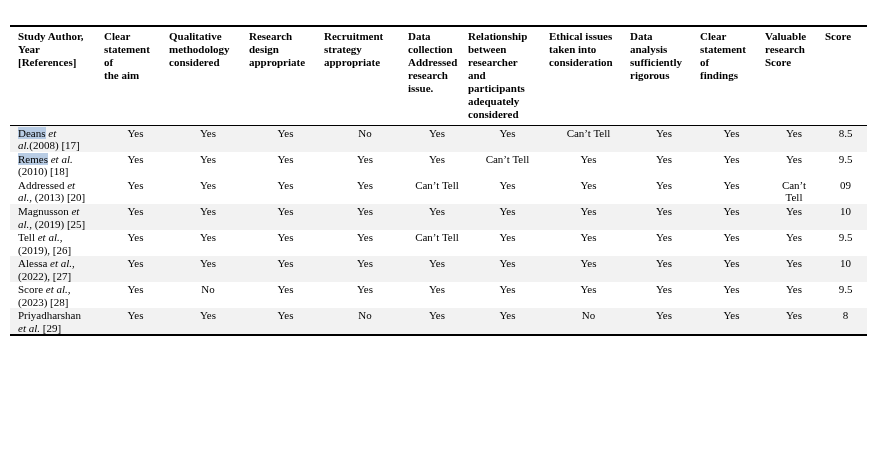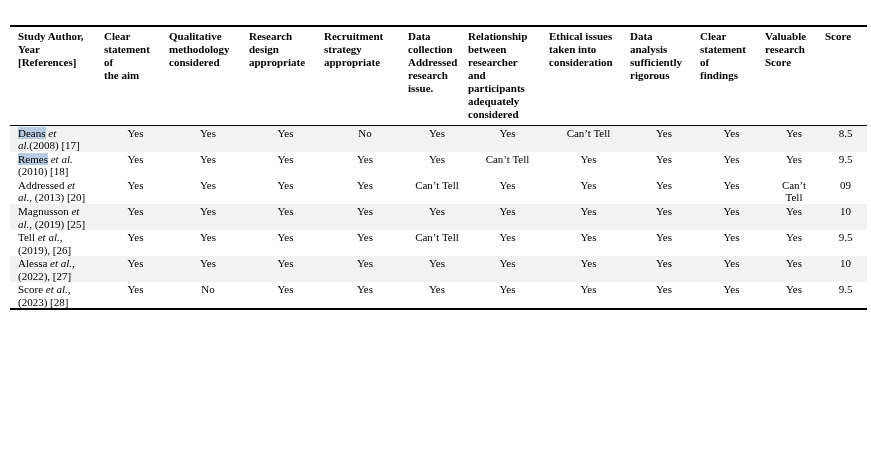--- a/index.html
+++ b/index.html
@@ -217,15 +217,30 @@
           <td>Yes</td>
           <td>Yes</td>
           <td>Yes</td>
           <td>Yes</td>
           <td>Yes</td>
           <td>Yes</td>
           <td>Yes</td>
           <td>Yes</td>
           <td>9.5</td>
         </tr>
+        <tr class="shade">
+          <td class="author"><span>Priyadharshan
+</span><span class="it">et al.</span><span> [29]</span></td>
+          <td>Yes</td>
+          <td>Yes</td>
+          <td>Yes</td>
+          <td>No</td>
+          <td>Yes</td>
+          <td>Yes</td>
+          <td>No</td>
+          <td>Yes</td>
+          <td>Yes</td>
+          <td>Yes</td>
+          <td>8</td>
+        </tr>
       </tbody>
   </table>
 </div>
 
 </body></html>

